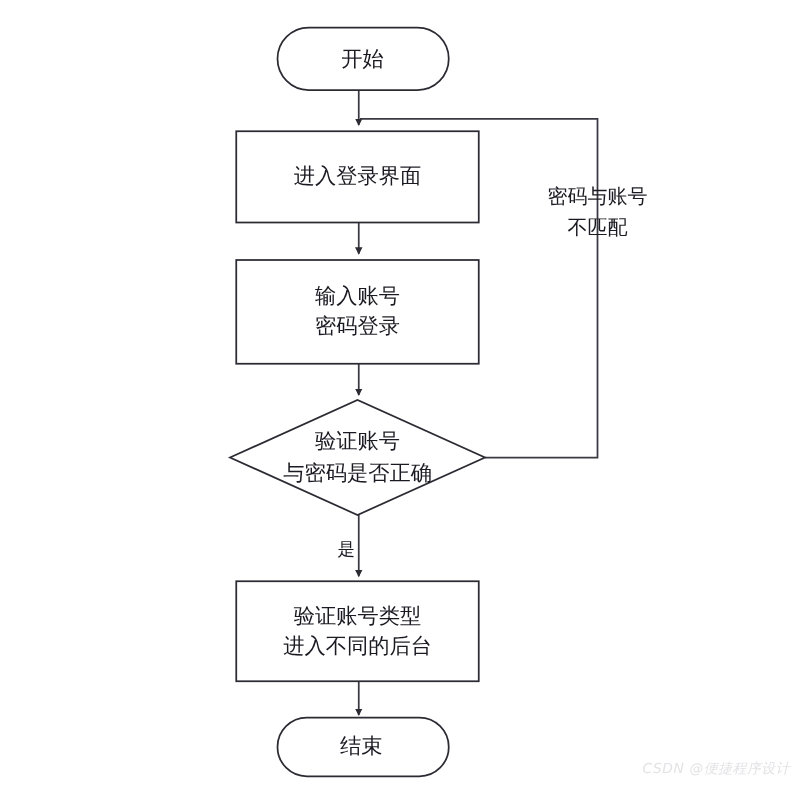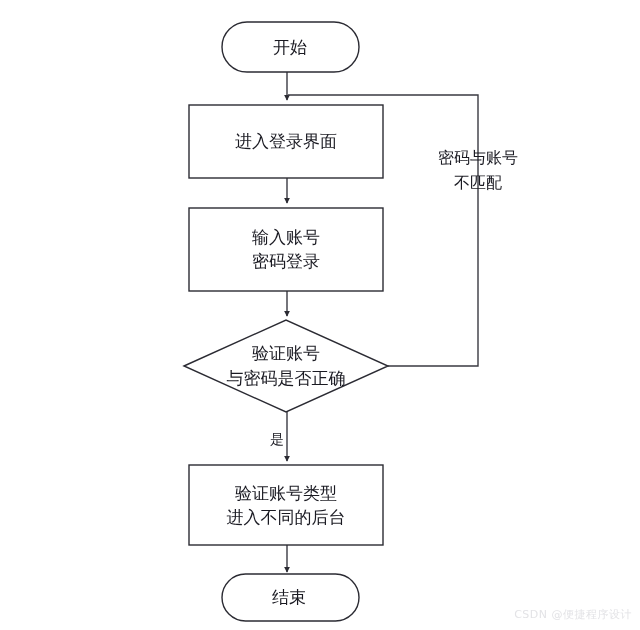--- a/index.html
+++ b/index.html
@@ -59,20 +59,21 @@
   .watermark {
     position: absolute;
     right: 8px;
     bottom: 8px;
     font-family: "DejaVu Sans", "Liberation Sans", sans-serif;
     font-size: 11px;
     color: #e3e3e6;
     letter-spacing: 0.5px;
     white-space: nowrap;
     user-select: none;
+    font-style: italic;
   }
 </style>
 </head>
 <body>
 
 <svg id="flow-canvas" viewBox="0 0 640 630" xmlns="http://www.w3.org/2000/svg">
 
   <defs>
     <marker id="arrow" markerWidth="10" markerHeight="10" refX="5.2" refY="3" orient="auto" markerUnits="userSpaceOnUse">
       <path d="M0,0 L6,3 L0,6 z" class="arrow-head"></path>

